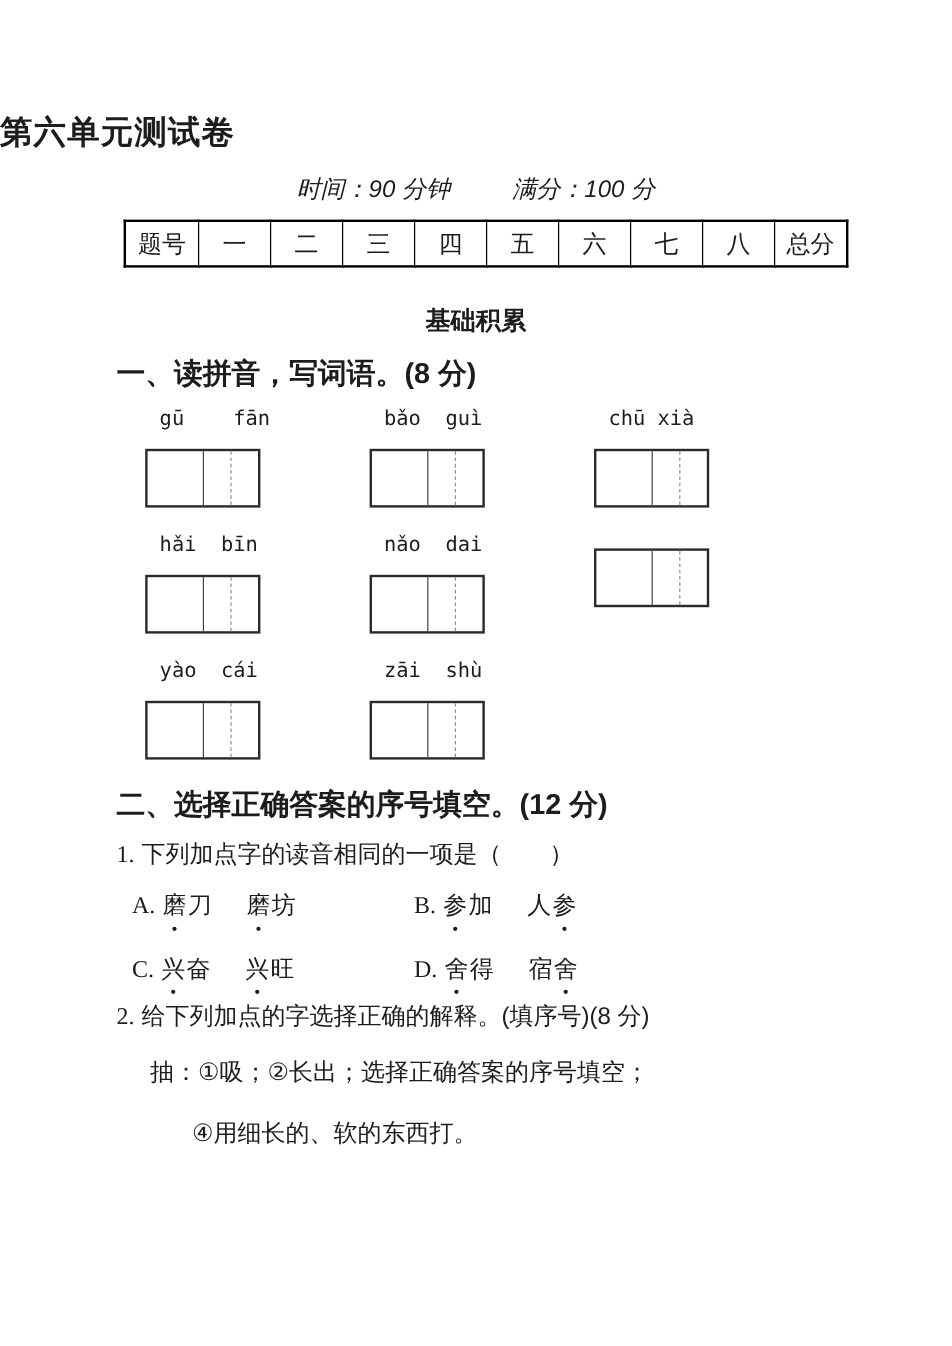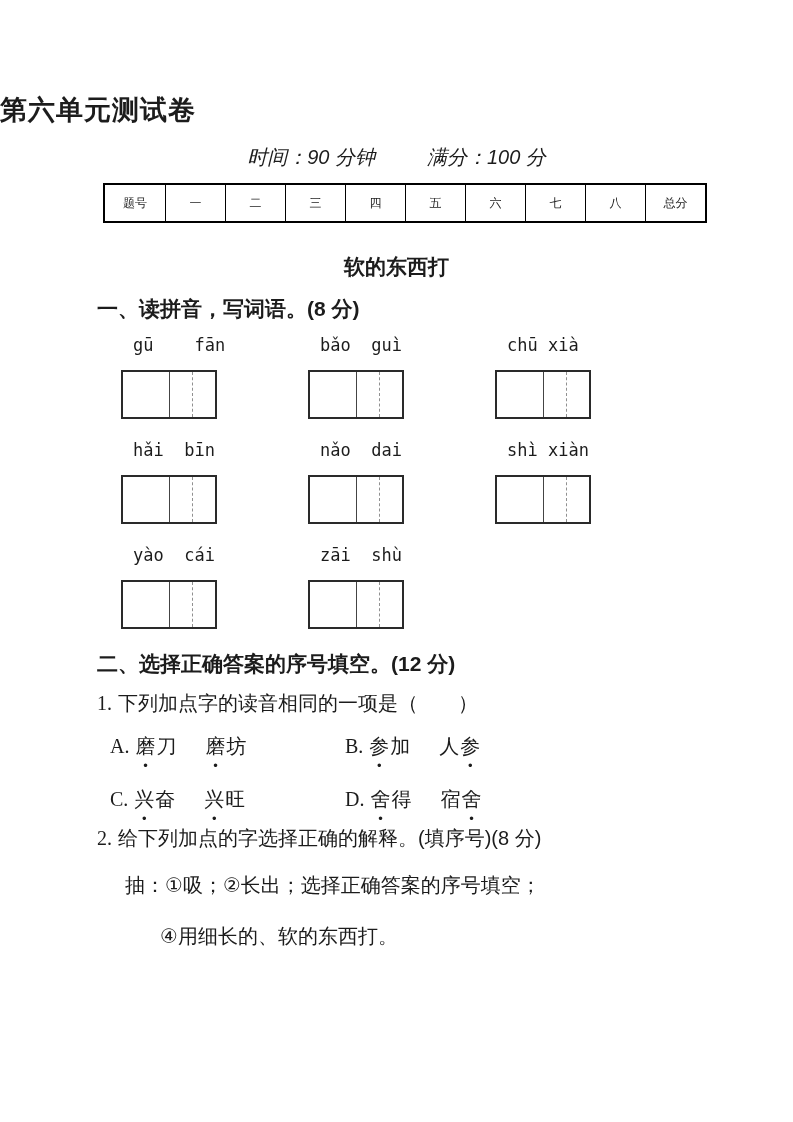--- a/index.html
+++ b/index.html
@@ -18,32 +18,32 @@
     margin-top:16px;text-align:center;font-size:20px;font-style:italic;
   }
   .subtitle .gap{display:inline-block;width:52px;}
 
   table.score{
     margin:12px 0 0 103px;border-collapse:collapse;
     table-layout:fixed;
   }
   table.score td{
     border:1px solid #000;height:36px;text-align:center;
-    font-size:12px;padding:0;
+    font-size:20px;padding:0;
   }
   table.score{border:2px solid #000;}
   td.c-corner{width:60px;}
   td.c-num{width:59px;}
 
   .part-header{
     margin-top:30px;text-align:center;font-size:21px;font-weight:700;
   }
 
   .sec-heading{
-    margin:14px 0 0 97px;font-size:21px;font-weight:700;
+    margin:14px 0 0 97px;font-size:24px;font-weight:700;
   }
   #sec2-heading{margin-top:11px;}
 
   .pinyin-grid{margin:12px 0 0 121px;}
   .pin-row{display:flex;margin-bottom:21px;}
   .pin-cell{width:187px;}
   .pin-label{
     font-family:"DejaVu Sans Mono","Liberation Mono",monospace;
     font-size:17px;height:22px;margin-left:12px;white-space:pre;
   }
@@ -99,21 +99,21 @@
         <td class="c-num">四</td>
         <td class="c-num">五</td>
         <td class="c-num">六</td>
         <td class="c-num">七</td>
         <td class="c-num">八</td>
         <td class="c-num">总分</td>
       </tr>
 </tbody>
   </table>
 
-<div class="part-header">软的东西打</div>
+<div class="part-header">基础积累</div>
 
 <div class="sec-heading">一、读拼音，写词语。(8 分)</div>
 
 <div class="pinyin-grid">
     <div class="pin-row">
       <div class="pin-cell">
         <div class="pin-label">gū    fān</div>
         <div class="write-box">
           <span class="solid-div"></span>
           <span class="dash-div"></span>
@@ -143,21 +143,20 @@
         </div>
       </div>
       <div class="pin-cell">
         <div class="pin-label">nǎo  dai</div>
         <div class="write-box">
           <span class="solid-div"></span>
           <span class="dash-div"></span>
         </div>
       </div>
       <div class="pin-cell">
-        <div class="pin-label">shì xiàn</div>
         <div class="write-box">
           <span class="solid-div"></span>
           <span class="dash-div"></span>
         </div>
       </div>
     </div>
     <div class="pin-row">
       <div class="pin-cell">
         <div class="pin-label">yào  cái</div>
         <div class="write-box">

